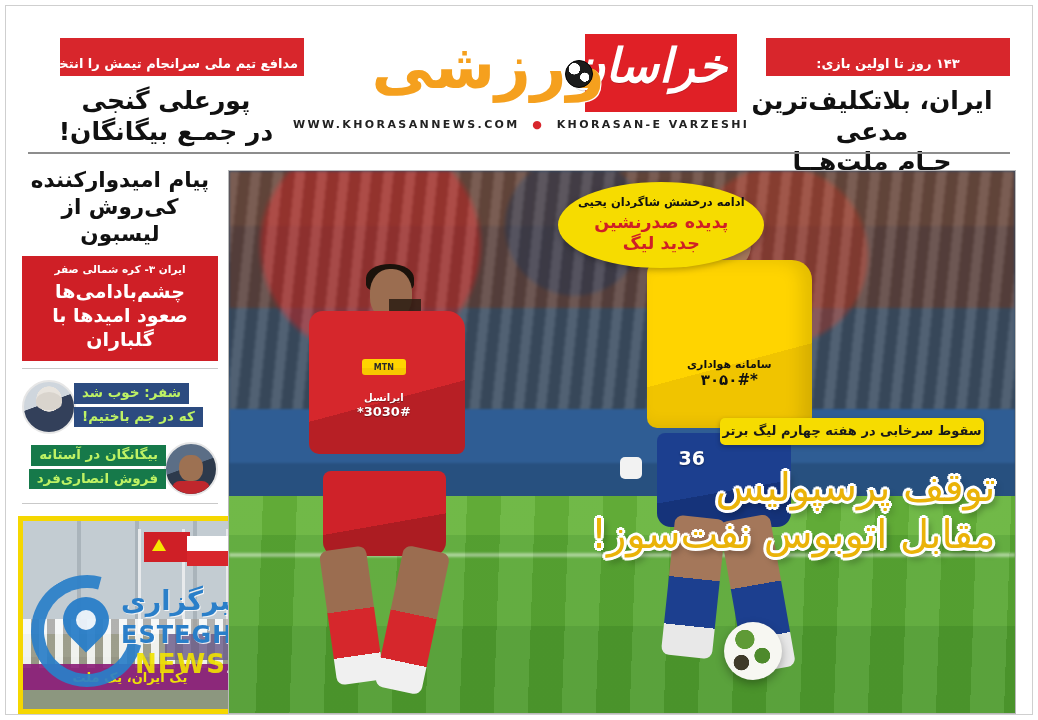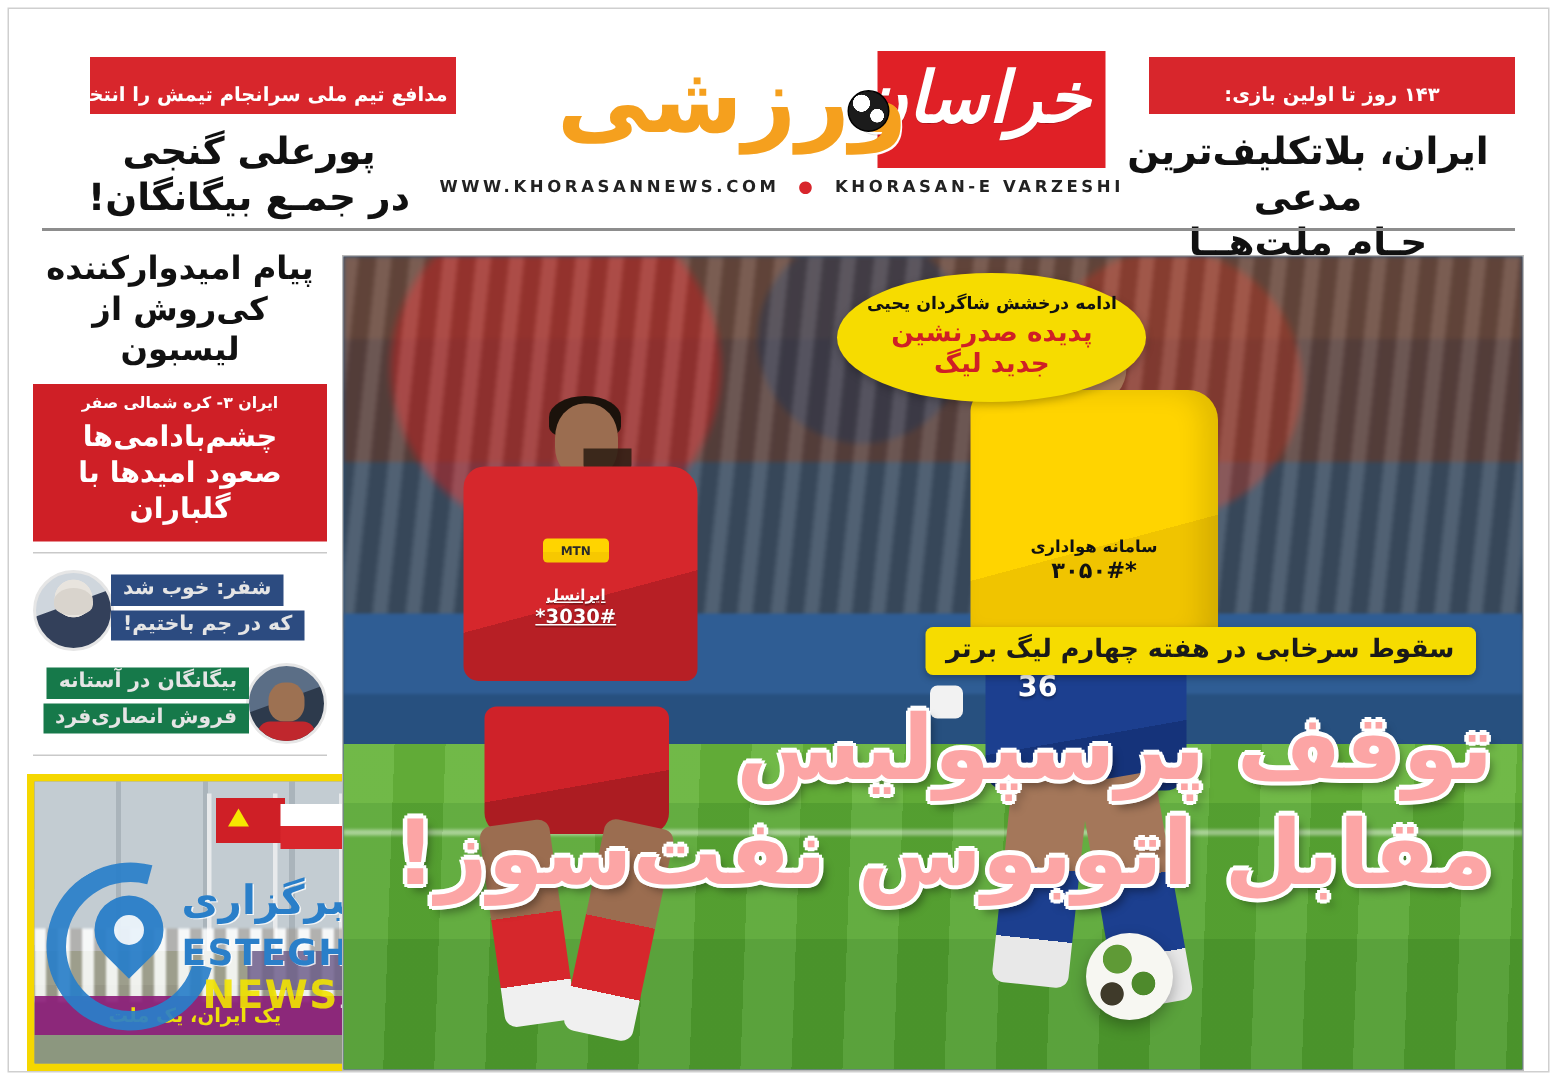--- a/index.html
+++ b/index.html
@@ -103,21 +103,21 @@
   .sb-redbox .big span{display:block;}
 
   .sb-rule{border-top:1px solid #c9c9c9;margin:7px 0;}
 
   .sb-promo{position:relative;height:58px;margin:4px 0 2px;}
   .sb-promo .lines{
     position:absolute;top:2px;height:54px;
     display:flex;flex-direction:column;justify-content:center;gap:3px;
   }
   .sb-promo .ln{
-    color:#e5e5e5;font-size:13.5px;font-weight:bold;
+    color:#bef264;font-size:13.5px;font-weight:bold;
     padding:3px 8px 4px;white-space:nowrap;line-height:1;
   }
   .sb-promo.blue .lines{right:0;left:52px;align-items:flex-end;}
   .sb-promo.blue .ln{background:#2c4b80;}
   .sb-promo.green .lines{left:0;right:52px;align-items:flex-start;}
   .sb-promo.green .ln{background:#16794a;}
 
   .sb-avatar{
     position:absolute;top:4px;width:50px;height:50px;border-radius:50%;
     border:2px solid #e6e6e6;overflow:hidden;
@@ -339,21 +339,21 @@
   .pr-mtn{
     position:absolute;left:48%;top:34%;transform:translateX(-50%);
     width:44px;height:16px;border-radius:3px;
     background:linear-gradient(#ffd400 0 55%,#f7c800 55% 100%);
     color:#2a2a2a;font-size:8px;font-weight:bold;direction:ltr;
     display:flex;align-items:center;justify-content:center;
   }
   .pr-sponsor{
     position:absolute;left:48%;top:56%;transform:translateX(-50%);
     color:#fff;font-size:10px;font-weight:bold;white-space:nowrap;
-    text-align:center;line-height:1.3;text-shadow:0 1px 1px rgba(0,0,0,.4);text-decoration:underline;
+    text-align:center;line-height:1.3;text-shadow:0 1px 1px rgba(0,0,0,.4);
   }
   .pr-sponsor .s2{font-size:13px;direction:ltr;}
   .pr-shorts{
     position:absolute;left:20%;top:48%;width:52%;height:20%;
     background:linear-gradient(170deg,#cf2229 0 60%,#ac1c22 60% 100%);
     border-radius:8px 8px 14px 14px;
   }
   .pr-leg{
     position:absolute;width:20%;height:32%;top:66%;
     background:linear-gradient(180deg,#9b6d50 0 46%,#d6272c 46% 80%,#f0f0f0 80% 100%);
@@ -383,30 +383,30 @@
     box-shadow:0 2px 6px rgba(0,0,0,.25);
   }
   .oval .o1{color:#111;font-size:11.5px;font-weight:bold;margin-bottom:3px;}
   .oval .o2{color:#cf1f26;font-size:17.5px;font-weight:bold;line-height:1.2;}
   .oval .o2 span{display:block;}
 
   
   .ybar{
     position:absolute;right:4%;top:45.5%;
     background:#f6dc00;border-radius:5px;
-    padding:5px 14px 7px;
-    color:#1a1a1a;font-size:17px;font-weight:bold;white-space:nowrap;
+    padding:5px 2px 7px;
+    color:#1a1a1a;font-size:13px;font-weight:bold;white-space:nowrap;
     box-shadow:0 2px 5px rgba(0,0,0,.28);
     margin-left:32px;
   }
 
   
   .mainhead{
     position:absolute;right:2.5%;top:54%;text-align:right;
-    color:#fca5a5;font-weight:bold;font-size:60px;line-height:1.18;
+    color:#eab308;font-weight:normal;font-size:40px;line-height:1.18;
     letter-spacing:-1px;
     text-shadow:
        3px 0 0 #fff, -3px 0 0 #fff, 0 3px 0 #fff, 0 -3px 0 #fff,
        2px 2px 0 #fff, -2px 2px 0 #fff, 2px -2px 0 #fff, -2px -2px 0 #fff,
        4px 5px 6px rgba(0,0,0,.35);
   }
   .mainhead span{display:block;}
 </style>
 </head>
 <body>

